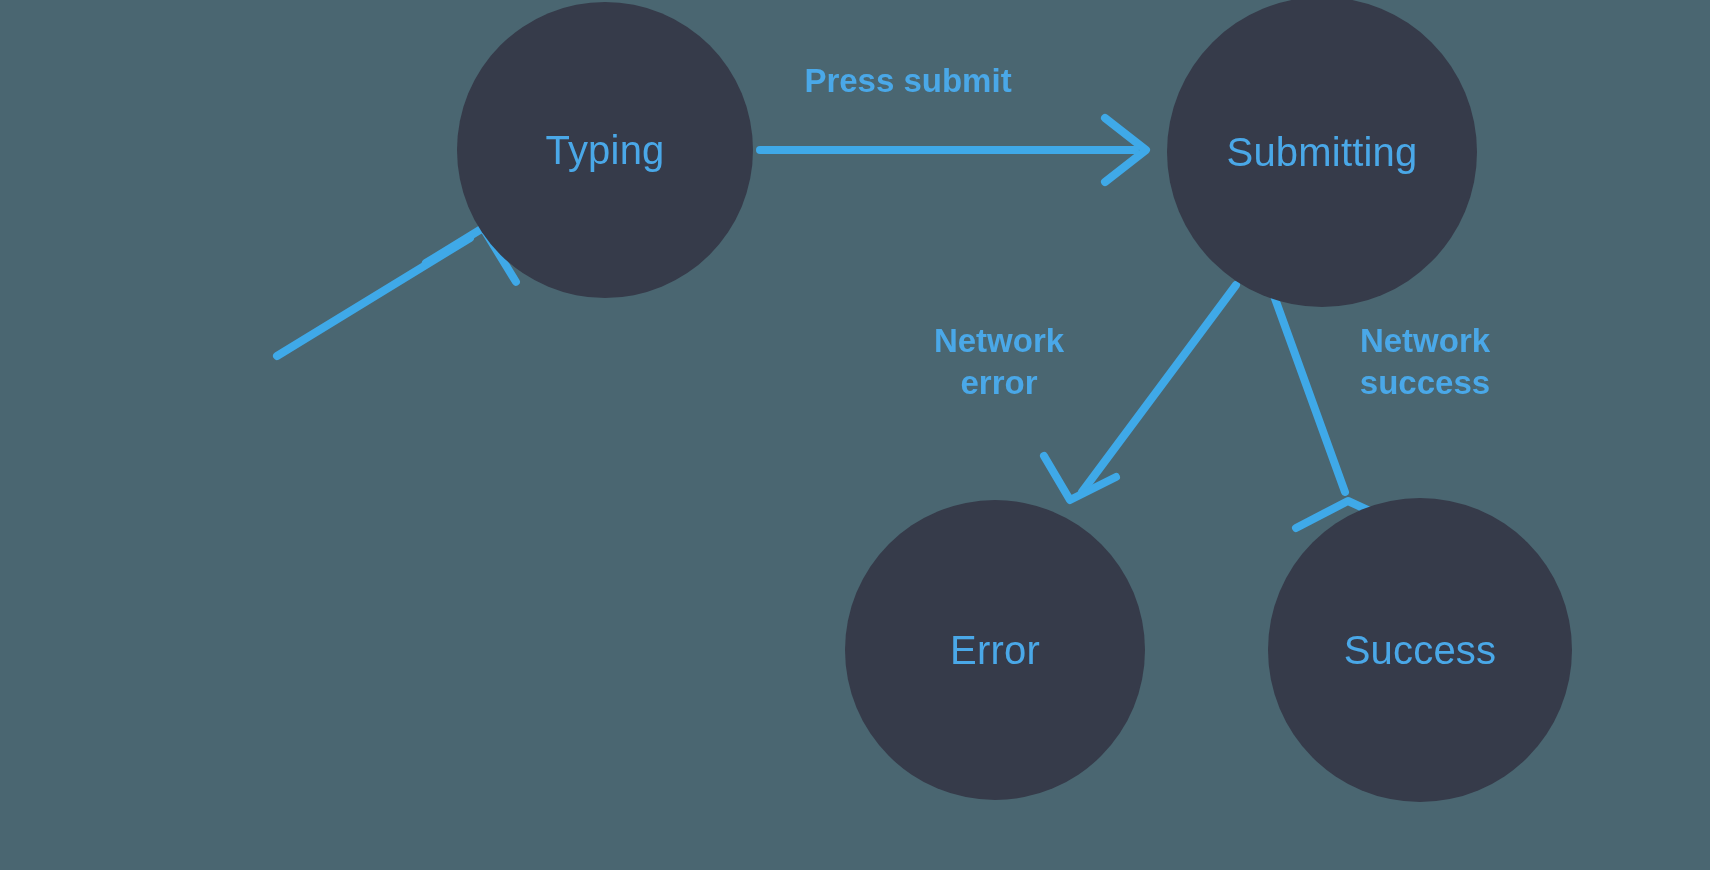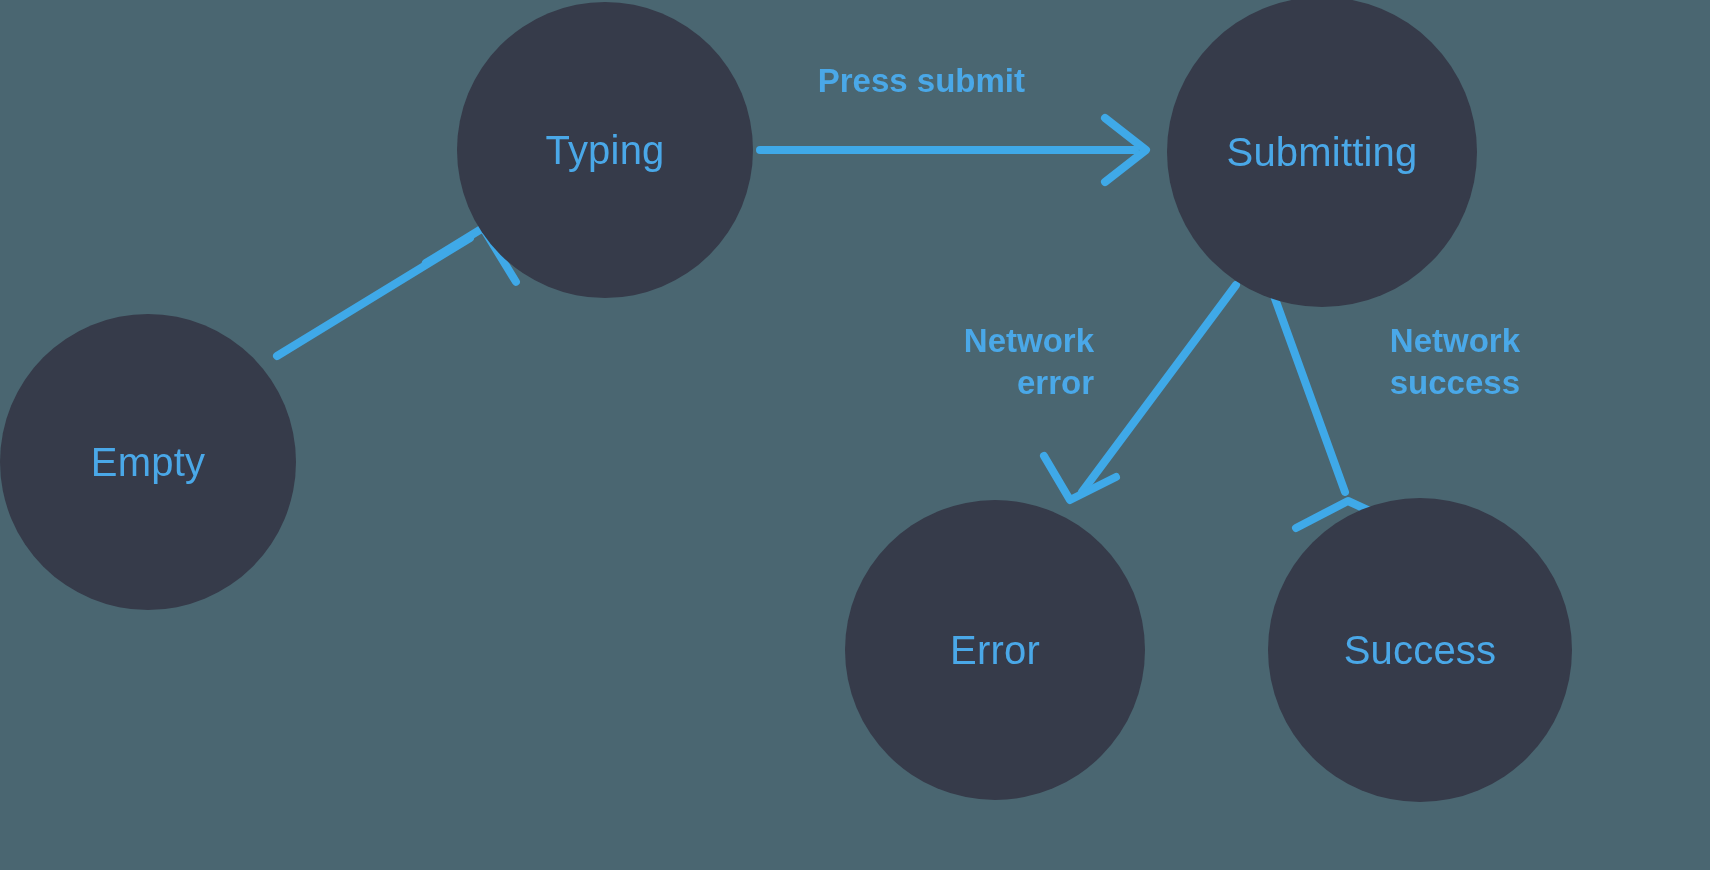--- a/index.html
+++ b/index.html
@@ -38,21 +38,21 @@
     white-space: nowrap;
     line-height: 1;
     font-family: "Liberation Sans", sans-serif;
   }
   .edge-label {
     position: absolute;
     color: #4aa8e8;
     font-size: 33px;
     font-weight: 700;
     line-height: 1.28;
-    text-align: right;
+    text-align: center;
     white-space: pre-line;
     font-family: "Liberation Sans", sans-serif;
   }
 </style>
 </head>
 <body>
 
 <div id="stage">
 
   <svg id="diagram-svg" viewBox="0 0 1710 870">
@@ -71,23 +71,20 @@
       <line x1="1236" y1="285" x2="1082" y2="492" stroke="#3fa9e8" stroke-width="8" stroke-linecap="round"></line>
       <polyline points="1044,456 1070,500 1116,477" fill="none" stroke="#3fa9e8" stroke-width="8" stroke-linecap="round" stroke-linejoin="round"></polyline>
     </g>
 
     <g>
       <line x1="1273" y1="293" x2="1345" y2="492" stroke="#3fa9e8" stroke-width="8" stroke-linecap="round"></line>
       <polyline points="1296,528 1348,501 1374,513" fill="none" stroke="#3fa9e8" stroke-width="8" stroke-linecap="round" stroke-linejoin="round"></polyline>
     </g>
   </svg>
 
-  <div class="state-node" style="left:0px; top:314px; width:296px; height:296px;">
-    <span class="state-label">Empty</span>
-  </div>
 
   <div class="state-node" style="left:457px; top:2px; width:296px; height:296px;">
     <span class="state-label">Typing</span>
   </div>
 
   <div class="state-node" style="left:1167px; top:-3px; width:310px; height:310px;">
     <span class="state-label">Submitting</span>
   </div>
 
   <div class="state-node" style="left:845px; top:500px; width:300px; height:300px;">

